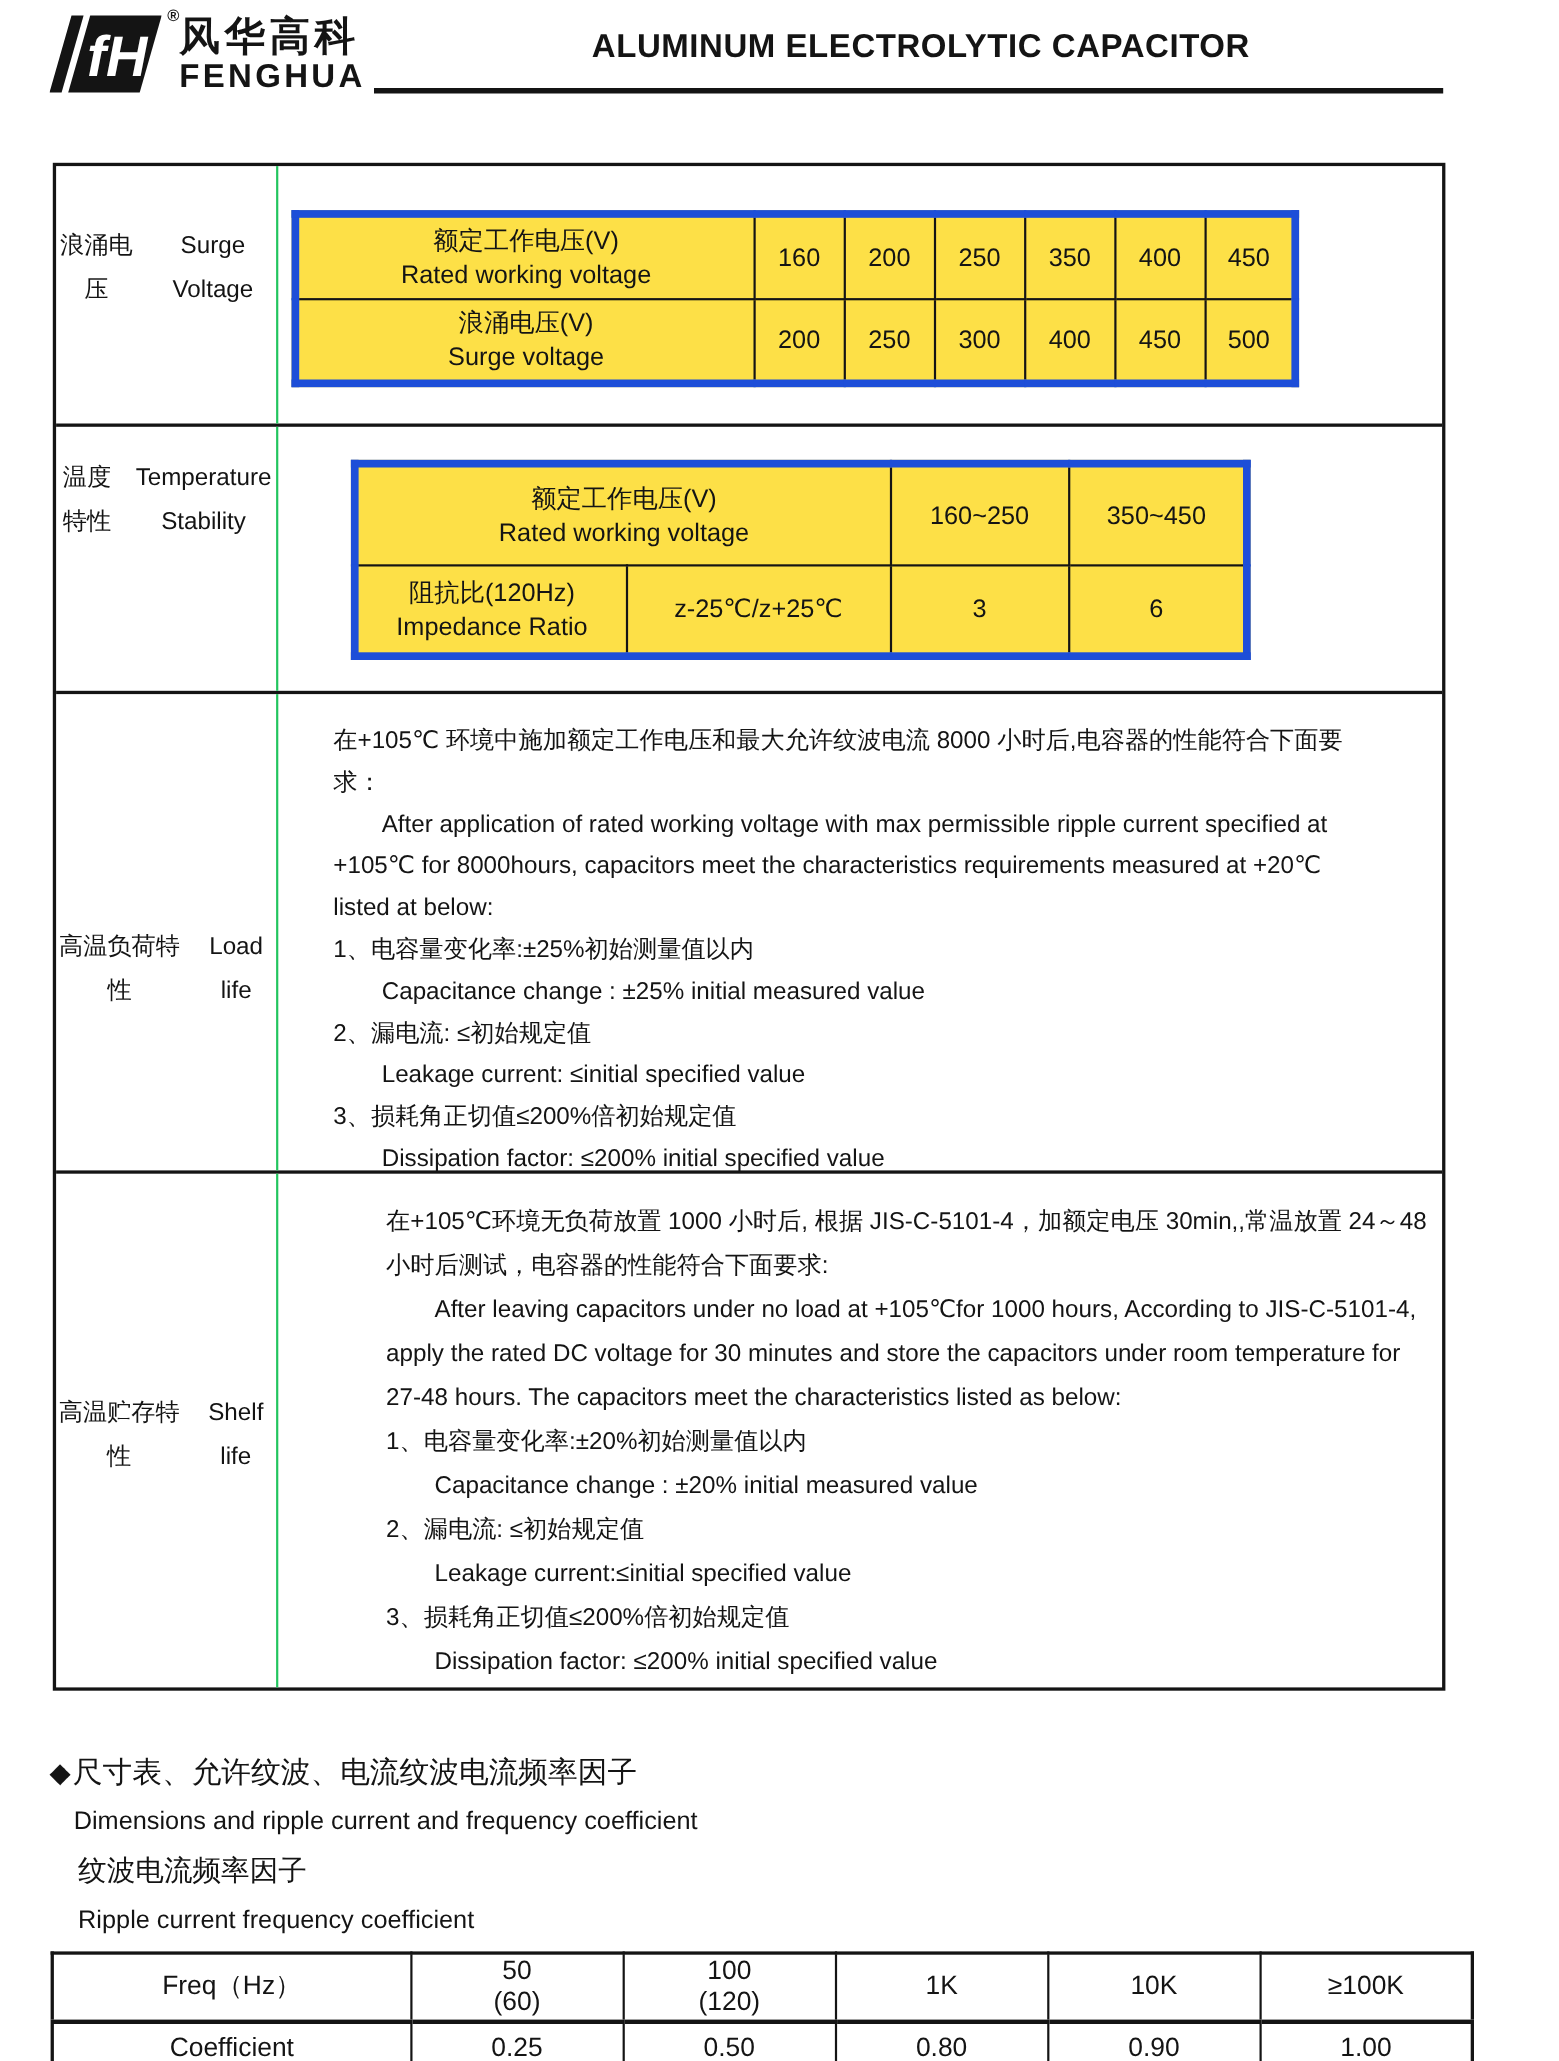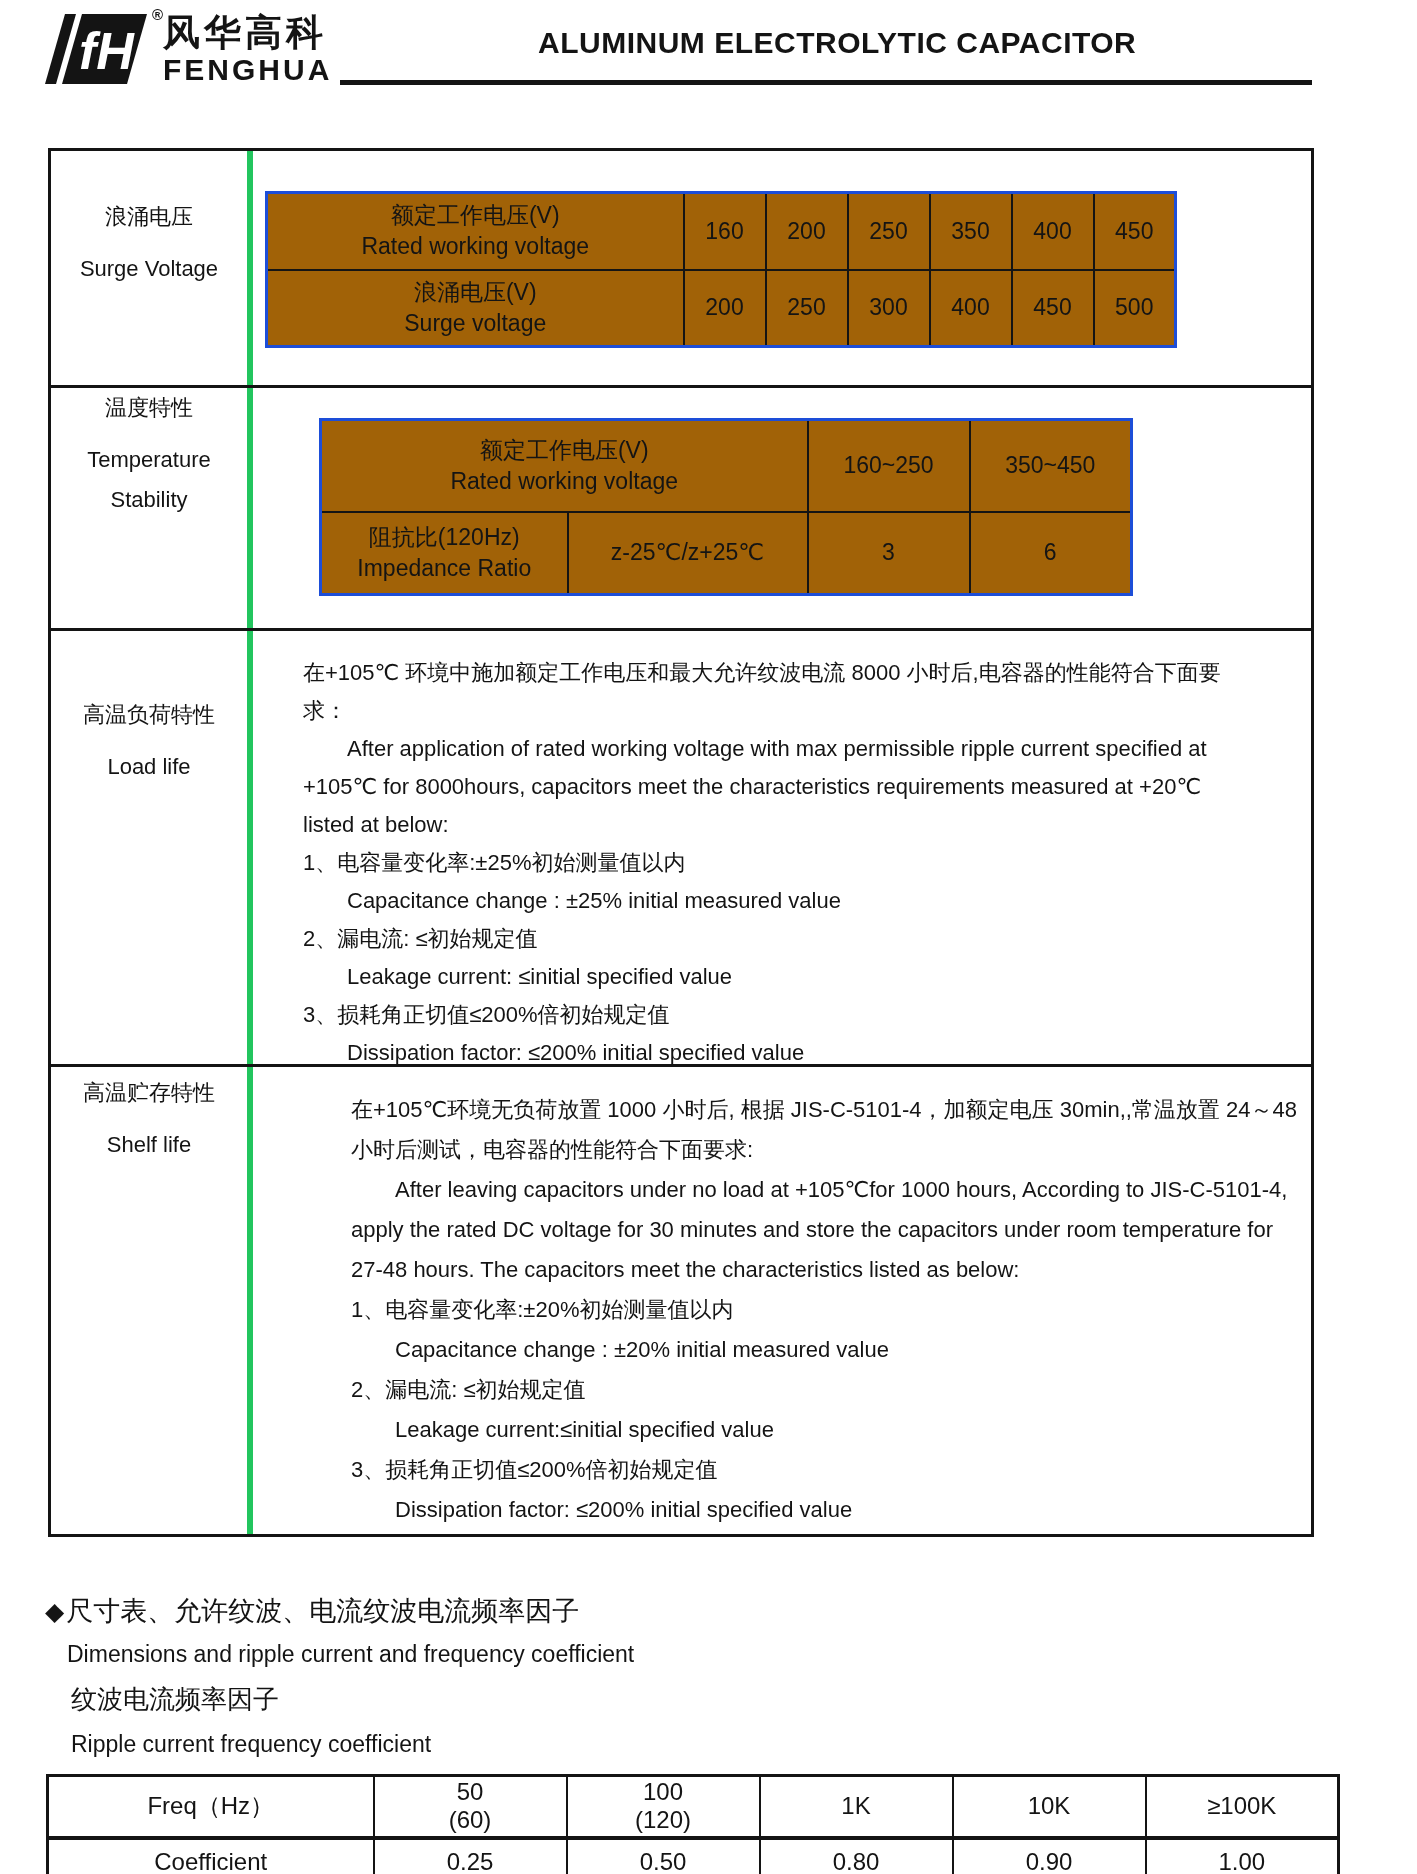--- a/index.html
+++ b/index.html
@@ -22,30 +22,30 @@
 
   
   .spec-table { position:absolute; left:48px; top:148px; width:1266px; border:3px solid #141414; }
   .spec-row { display:flex; border-bottom:3px solid #141414; }
   .spec-row:last-child { border-bottom:none; }
   .row-surge { height:237px; }
   .row-temp  { height:243px; }
   .row-load  { height:436px; }
   .row-shelf { height:467px; }
   .spec-label {
-    width:202px; border-right:6px solid #22c55e; display:flex; flex-direction:column;
+    width:202px; border-right:2px solid #22c55e; display:flex; flex-direction:row;
     align-items:center; font-size:22px; line-height:40px; text-align:center;gap:12px;
   }
   .row-surge .spec-label { justify-content:center; padding-bottom:50px; }
   .row-temp  .spec-label { justify-content:center; padding-bottom:108px; }
   .row-load  .spec-label { padding-top:64px; }
   .row-shelf .spec-label { padding-top:6px; }
   .spec-content { flex:1; position:relative; }
 
-  table.nested { border-collapse:collapse; position:absolute; border:3px solid #1d4ed8; background:#a16207; }
+  table.nested { border-collapse:collapse; position:absolute; border:7px solid #1d4ed8; background:#fde047; }
   table.nested td {
     border:2px solid #141414; text-align:center; vertical-align:middle;
     font-size:23px; line-height:31px; padding:0 6px; white-space:nowrap;
   }
   .surge-table { left:12px; top:40px; }
   .surge-table td.lbl { width:417px; }
   .surge-table td.val { width:82px; }
   .surge-table tr { height:77px; }
   .temp-table { left:66px; top:30px; }
   .temp-table td.c1 { width:247px; }

